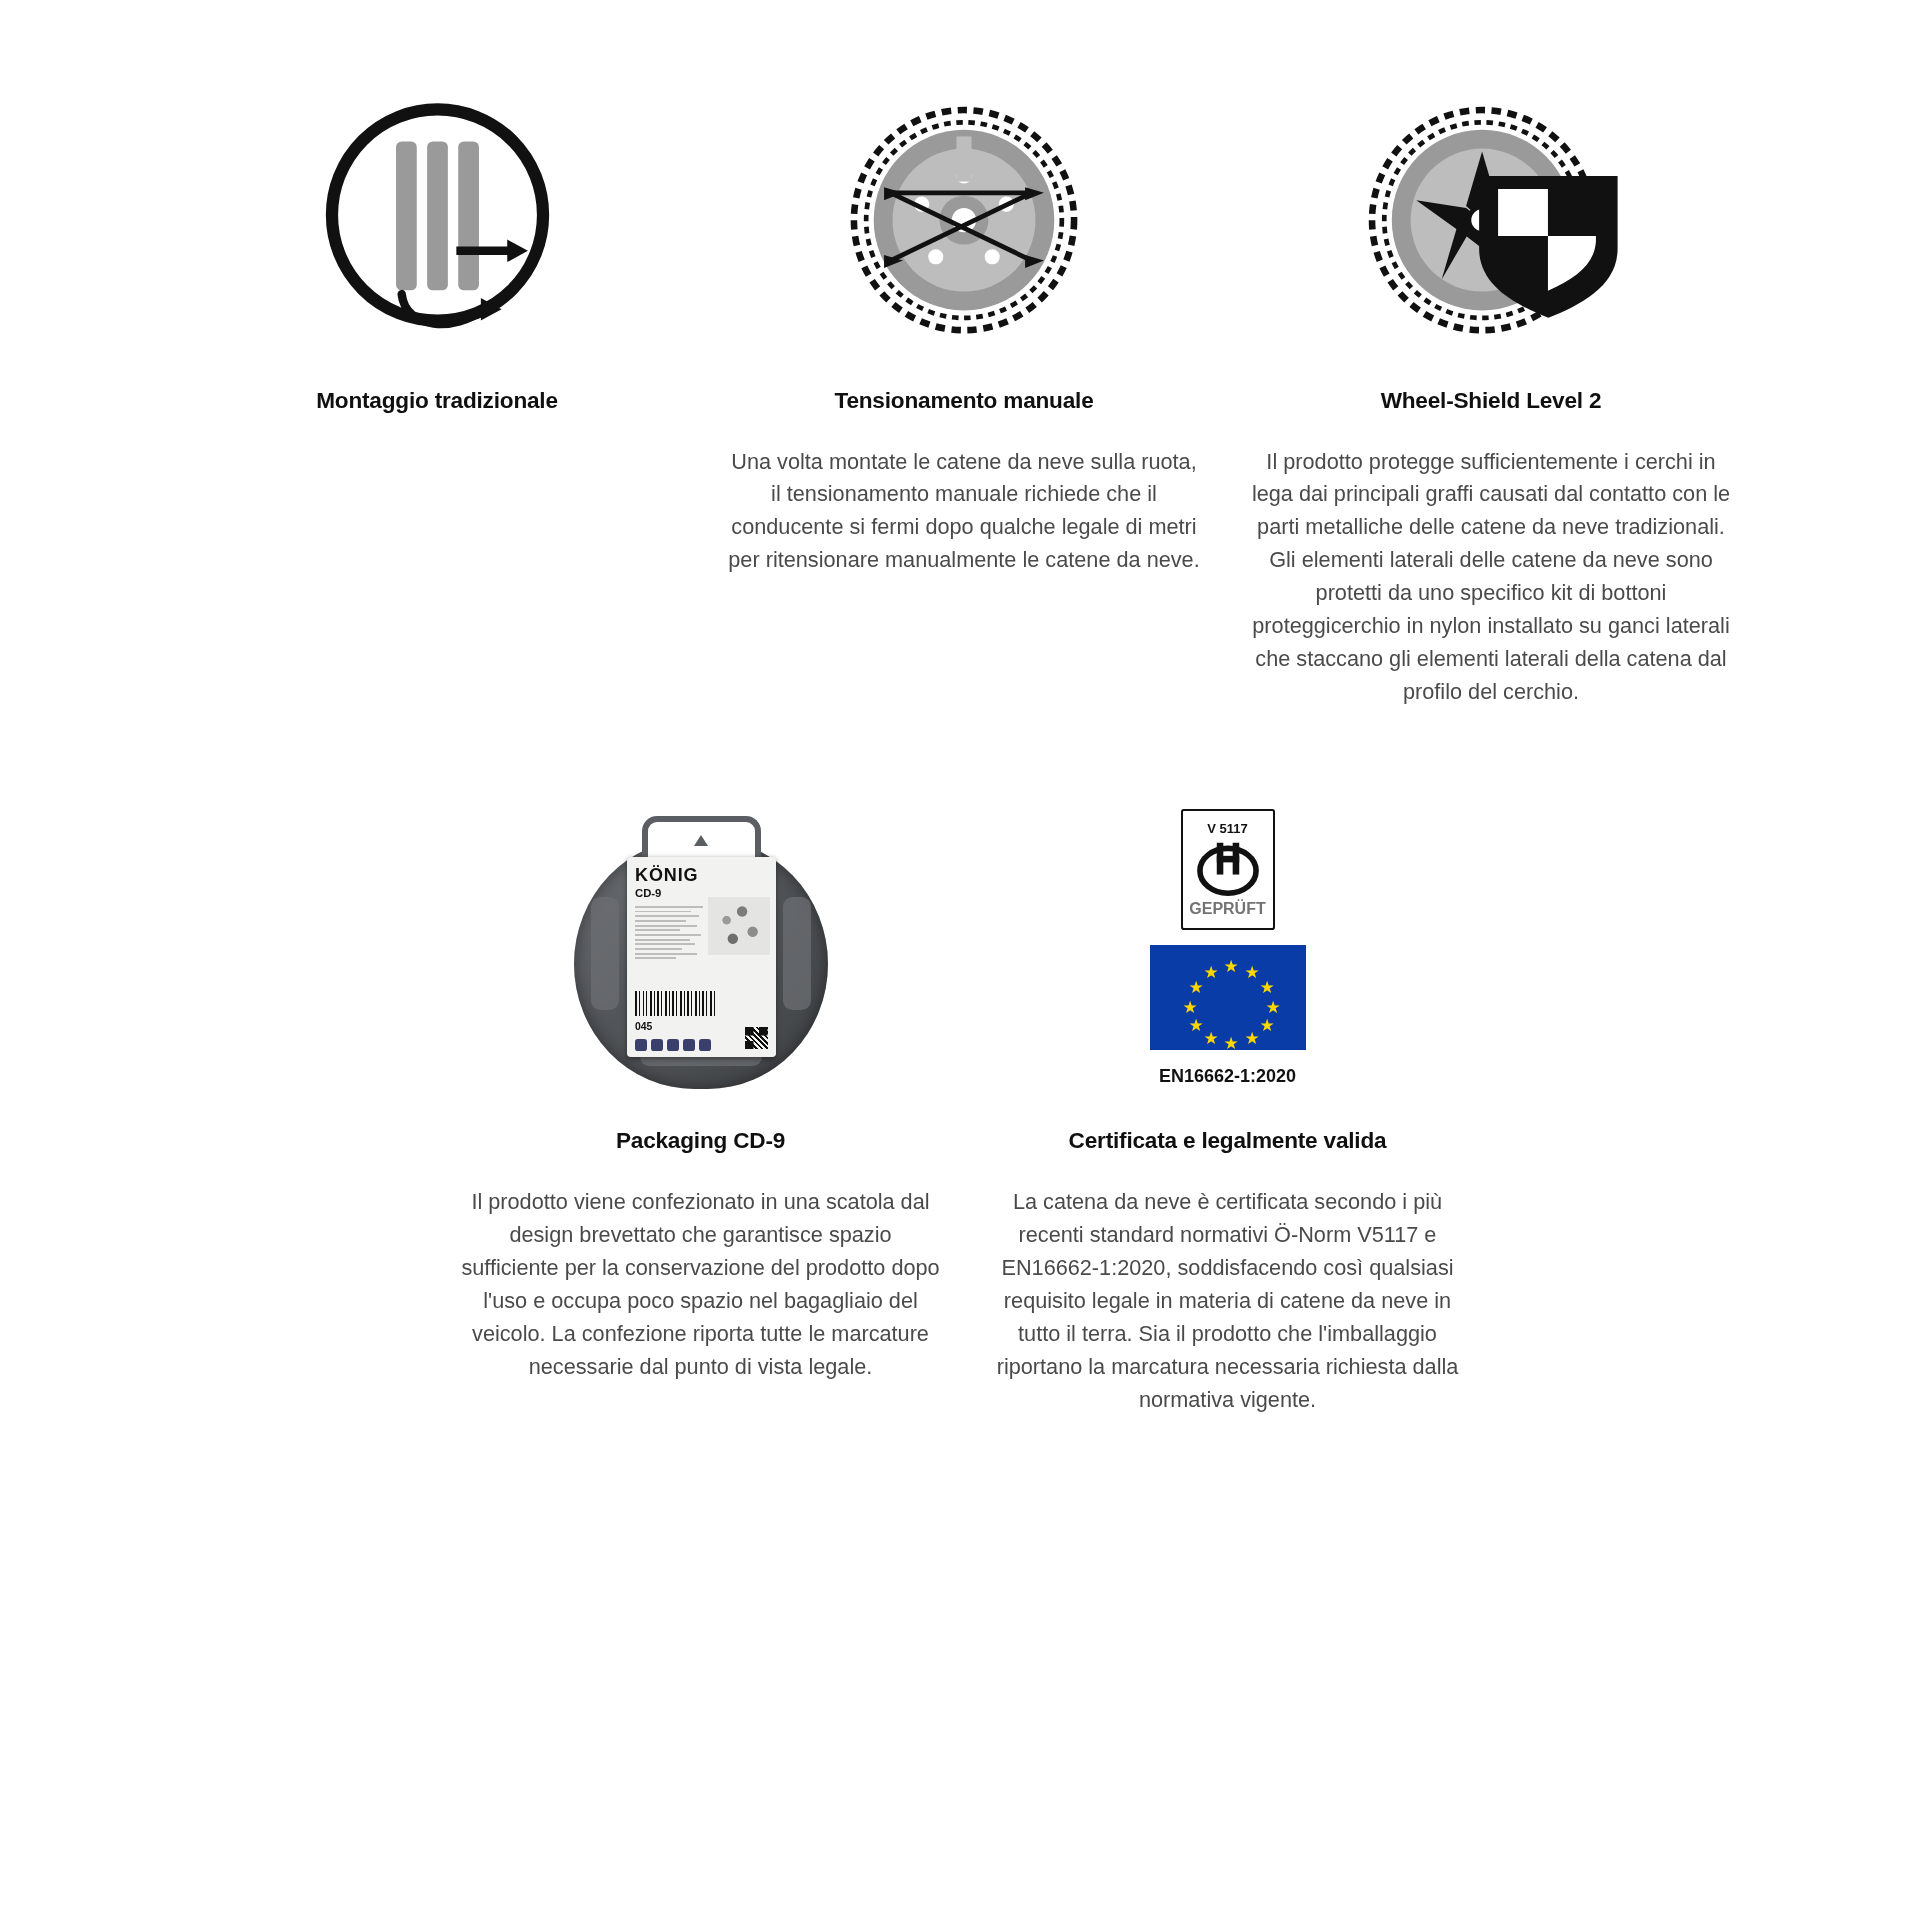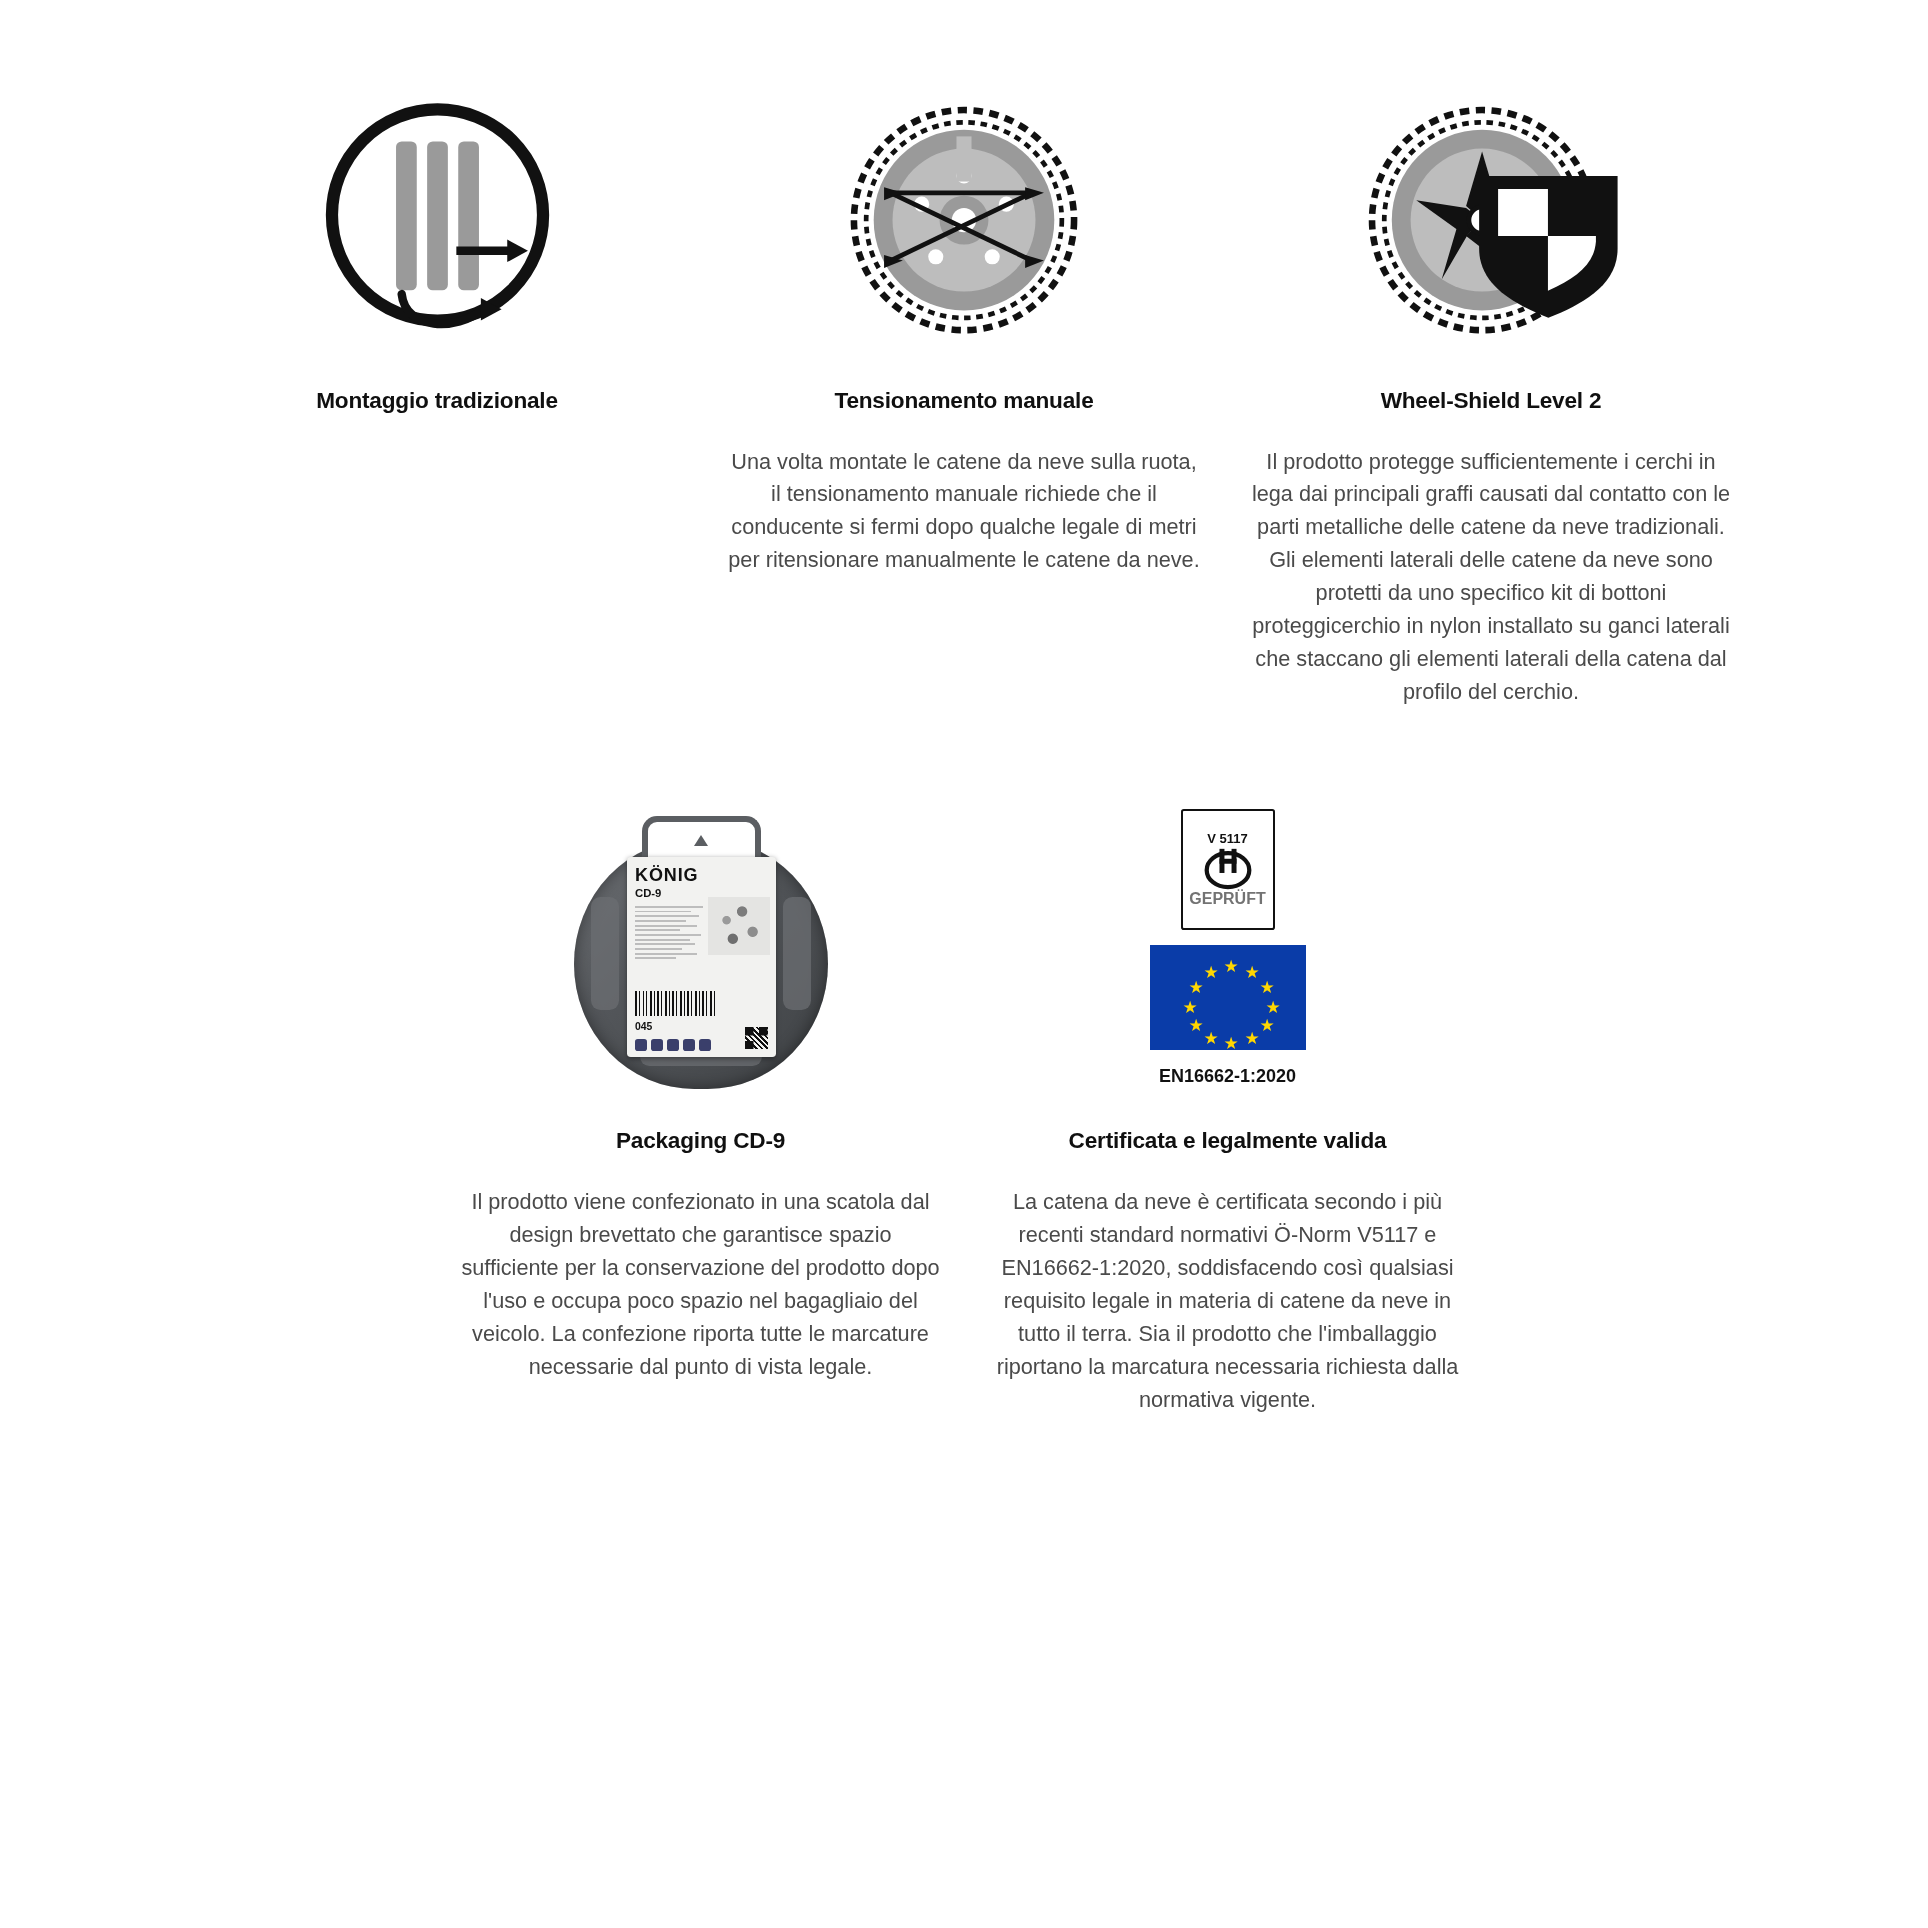--- a/index.html
+++ b/index.html
@@ -219,21 +219,21 @@
   }
   .cert-box {
     width: 94px;
     height: 121px;
     border: 2.8px solid #111;
     border-radius: 2.8px;
     display: flex;
     flex-direction: column;
     align-items: center;
     justify-content: space-between;
-    padding: 20px 0;
+    padding: 10px 0;
     box-sizing: border-box;
     background: #fff;
   }
   .cert-top-text {
     font-size: 13px;
     font-weight: bold;
     color: #111;
   }
   .cert-bottom-text {
     font-size: 16px;

